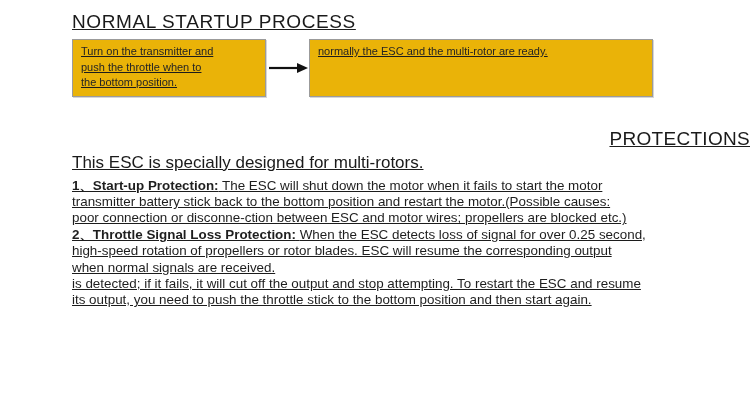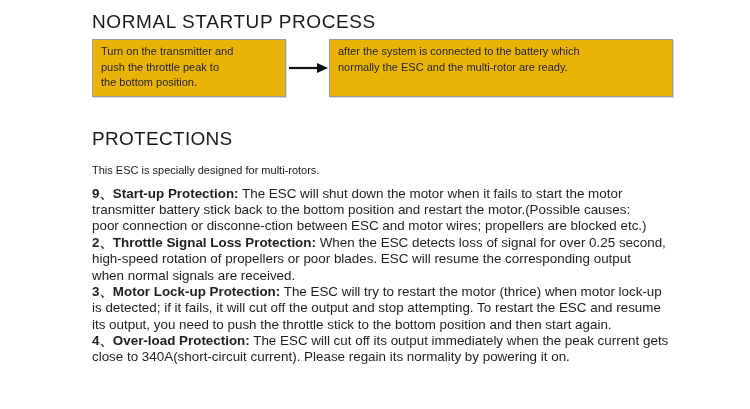--- a/index.html
+++ b/index.html
@@ -9,22 +9,23 @@
     height: 409px;
     background: #ffffff;
     overflow: hidden;
     font-family: "Liberation Sans", sans-serif;
     color: #1c1c1c;
   }
   .page {
     position: relative;
     width: 750px;
     height: 311px;
-    padding-left: 92px;
+    padding-left: 72px;
     box-sizing: border-box;
+    text-decoration: underline;
   }
   .doc-title {
     margin: 0;
     padding-top: 10px;
     font-size: 19px;
     line-height: 23px;
     font-weight: 400;
     letter-spacing: 0.6px;
     color: #1a1a1a;
     white-space: nowrap;
@@ -57,24 +58,25 @@
     justify-content: center;
   }
   .section-title {
     margin: 30px 0 0 0;
     font-size: 19px;
     line-height: 23px;
     font-weight: 400;
     letter-spacing: 0.3px;
     color: #1a1a1a;
     white-space: nowrap;
+    text-align: right;
   }
   .section-subtitle {
-    margin: 10px 0 0 0;
-    font-size: 11px;
+    margin: 2px 0 0 0;
+    font-size: 17px;
     line-height: 21px;
     font-weight: 400;
     color: #1a1a1a;
     white-space: nowrap;
   }
   .body-copy {
     margin-top: 5px;
     font-size: 13.4px;
     color: #1e1e1e;
   }
@@ -90,62 +92,56 @@
 <body>
 
 <div class="page">
 
   <h1 class="doc-title">NORMAL STARTUP PROCESS</h1>
 
   <div class="flow-row">
 
     <div class="flow-box left">
       <span class="bline">Turn on the transmitter and</span>
-      <span class="bline">push the throttle peak to</span>
+      <span class="bline">push the throttle when to</span>
       <span class="bline">the bottom position.</span>
     </div>
 
     <div class="arrow-cell">
       <svg width="40" height="12" viewBox="0 0 40 12">
         <line x1="1" y1="6" x2="30" y2="6" stroke="#111111" stroke-width="2.2"></line>
         <polygon points="29,1 40,6 29,11" fill="#111111"></polygon>
       </svg>
     </div>
 
     <div class="flow-box right">
-      <span class="bline">after the system is connected to the battery which</span>
       <span class="bline">normally the ESC and the multi-rotor are ready.</span>
     </div>
 
   </div>
 
   <h2 class="section-title">PROTECTIONS</h2>
 
   <h3 class="section-subtitle">This ESC is specially designed for multi-rotors.</h3>
 
   <div class="body-copy">
 
     <p class="item">
-      <span class="line"><b>9、Start-up Protection:</b> <span>The ESC will shut down the motor when it fails to start the motor</span></span>
+      <span class="line"><b>1、Start-up Protection:</b> <span>The ESC will shut down the motor when it fails to start the motor</span></span>
       <span class="line">transmitter battery stick back to the bottom position and restart the motor.(Possible causes:</span>
       <span class="line">poor connection or disconne-ction between ESC and motor wires; propellers are blocked etc.)</span>
     </p>
 
     <p class="item">
       <span class="line"><b>2、Throttle Signal Loss Protection:</b> <span>When the ESC detects loss of signal for over 0.25 second,</span></span>
-      <span class="line">high-speed rotation of propellers or poor blades. ESC will resume the corresponding output</span>
+      <span class="line">high-speed rotation of propellers or rotor blades. ESC will resume the corresponding output</span>
       <span class="line">when normal signals are received.</span>
     </p>
 
     <p class="item">
-      <span class="line"><b>3、Motor Lock-up Protection:</b> <span>The ESC will try to restart the motor (thrice) when motor lock-up</span></span>
       <span class="line">is detected; if it fails, it will cut off the output and stop attempting. To restart the ESC and resume</span>
       <span class="line">its output, you need to push the throttle stick to the bottom position and then start again.</span>
     </p>
 
-    <p class="item">
-      <span class="line"><b>4、Over-load Protection:</b> <span>The ESC will cut off its output immediately when the peak current gets</span></span>
-      <span class="line">close to 340A(short-circuit current). Please regain its normality by powering it on.</span>
-    </p>
 
   </div>
 
 </div>
 
 </body></html>

